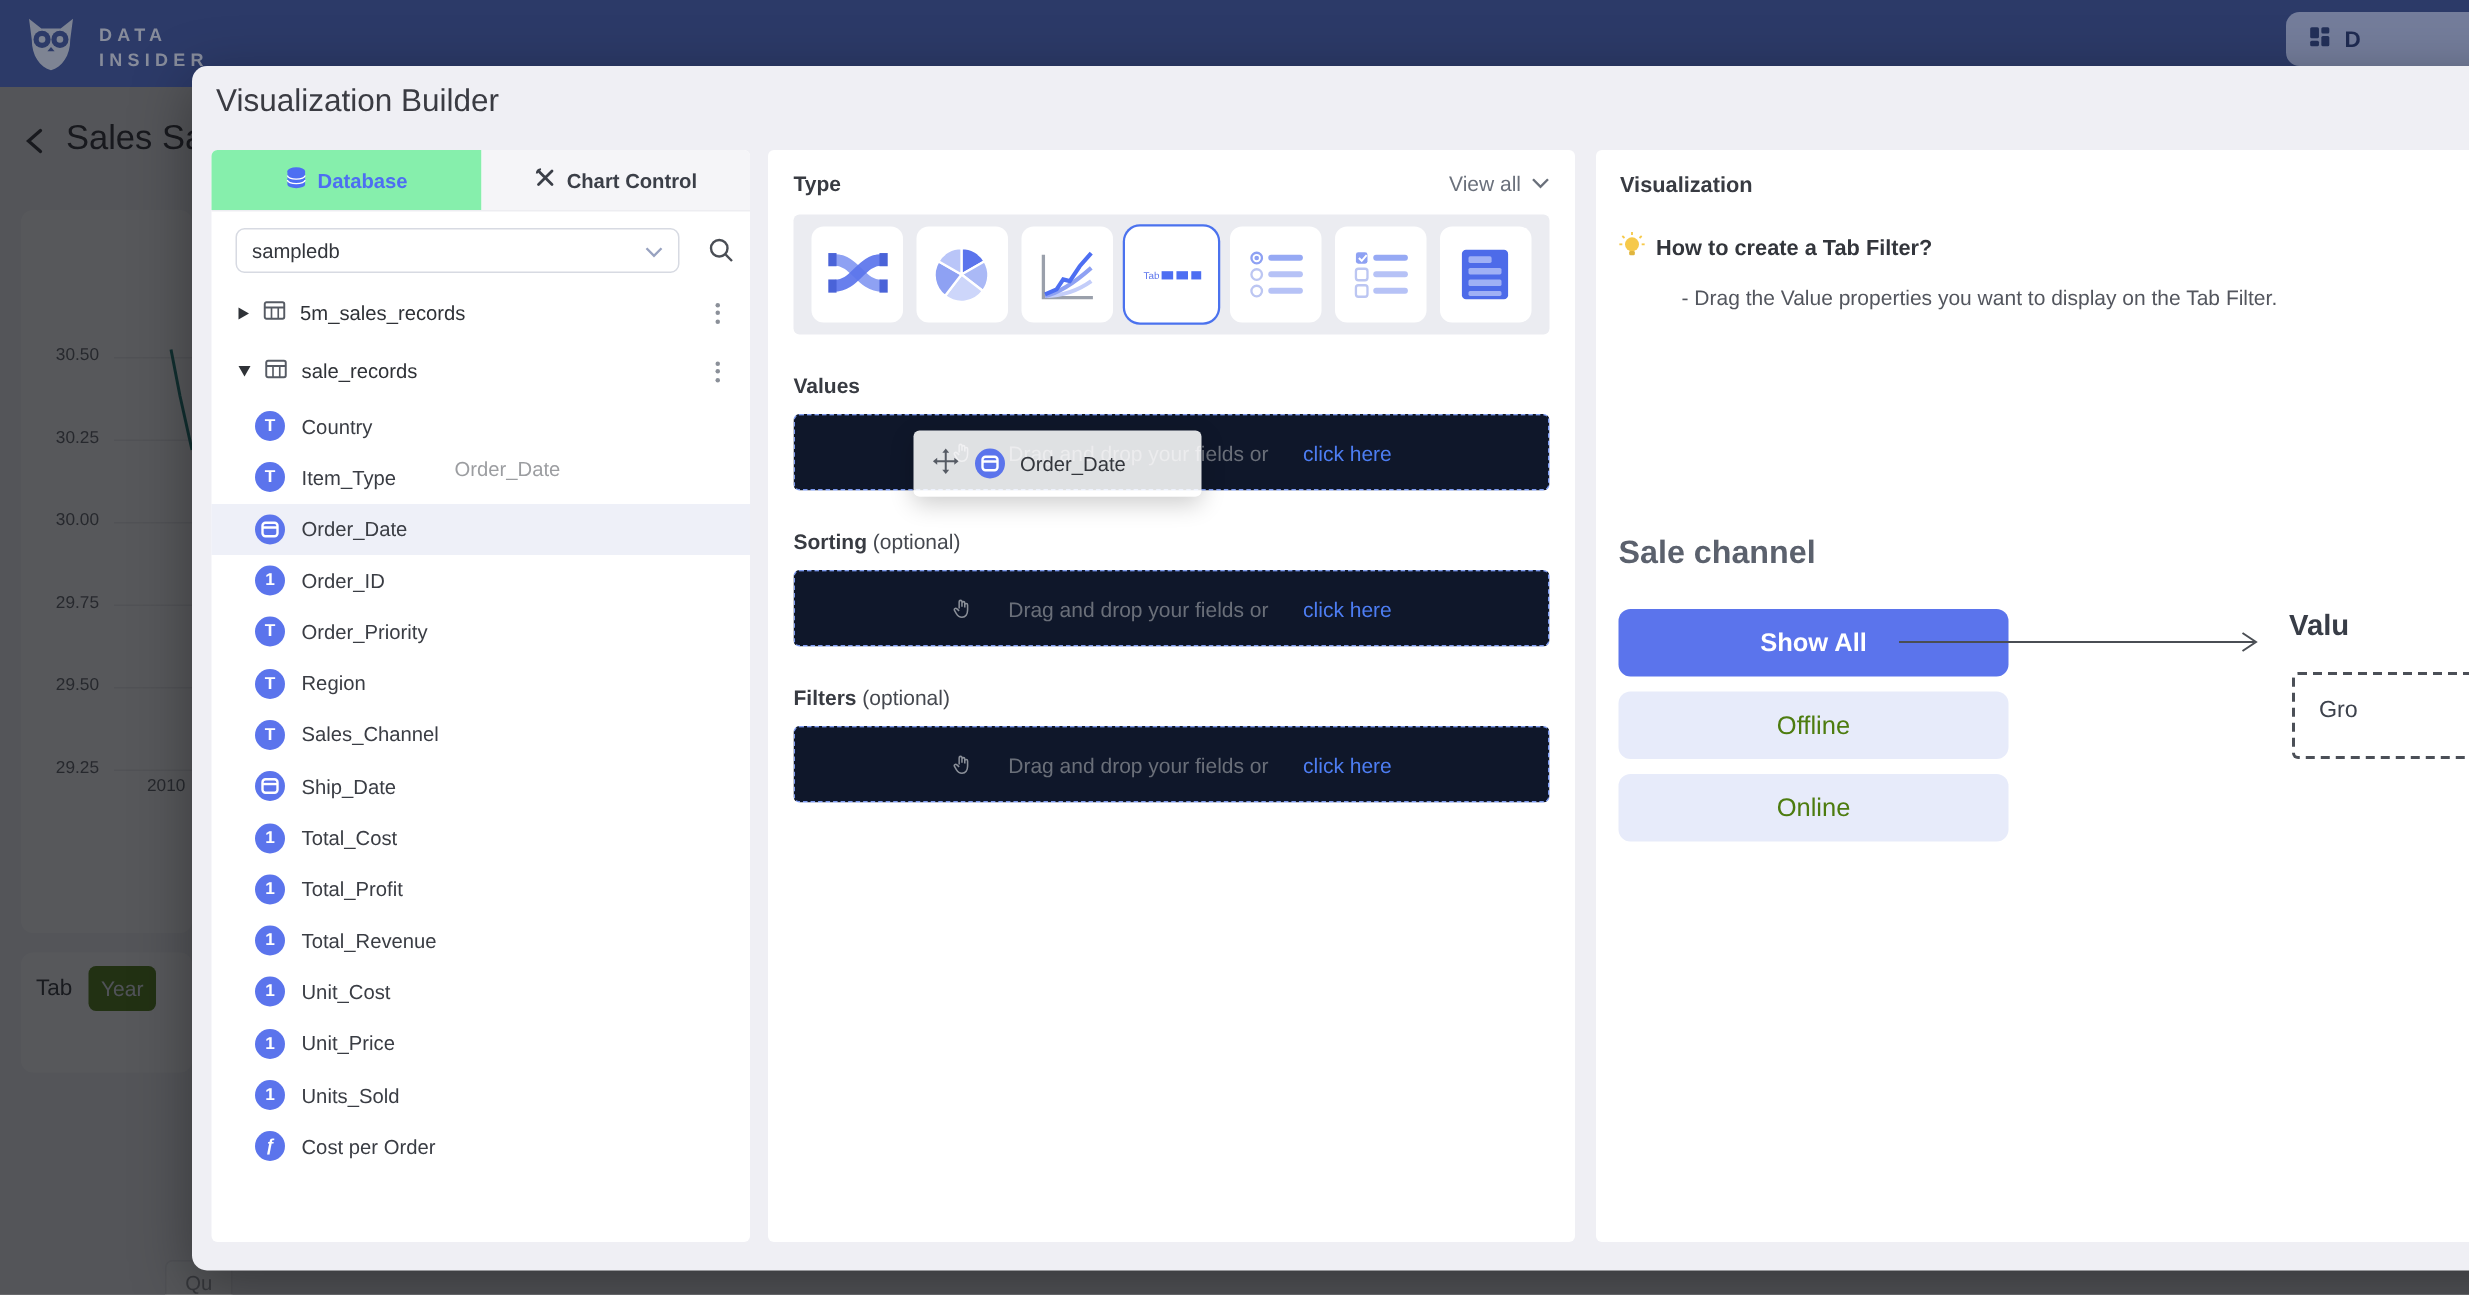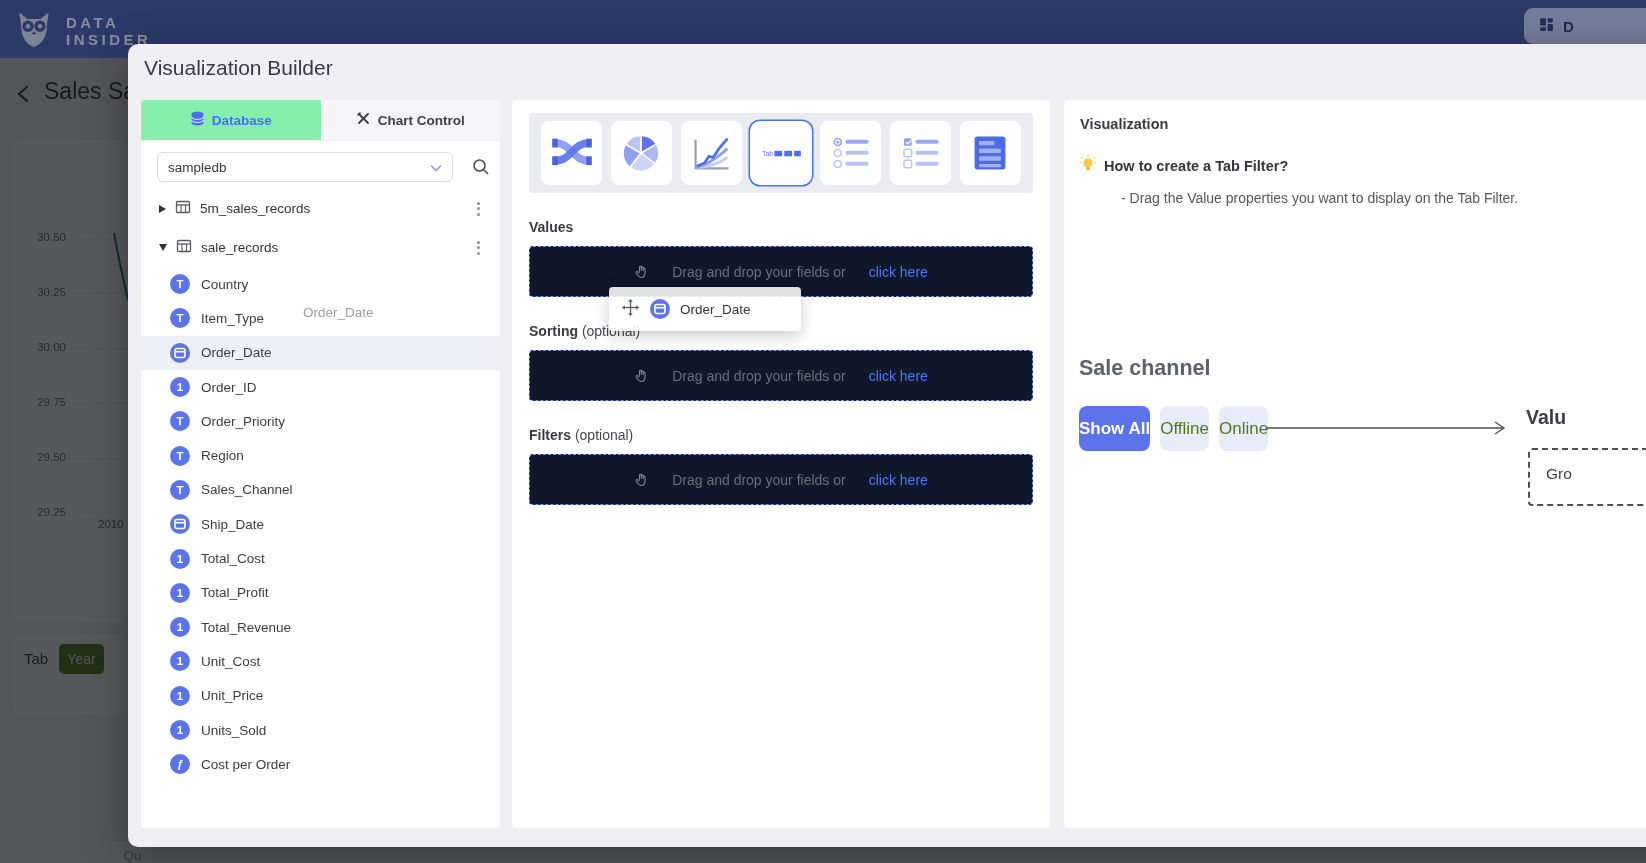--- a/index.html
+++ b/index.html
@@ -2,21 +2,21 @@
 <html><head>
 <meta charset="utf-8">
 <style>
   html,body{margin:0;padding:0;background:#0e0f12;}
   #stage{position:relative;width:1646px;height:863px;overflow:hidden;
          background:#f4f5f7;font-family:"Liberation Sans",sans-serif;
          -webkit-font-smoothing:antialiased;}
   
   .navbar{position:absolute;left:0;top:0;right:0;height:58px;background:#2c3a68;z-index:30;}
   .brand{position:absolute;left:12px;top:7px;display:flex;align-items:center;gap:10px;}
-  .brand-text{color:#878c9b;font-weight:bold;font-size:15px;line-height:17px;letter-spacing:3.5px;}
+  .brand-text{color:#878c9b;font-weight:bold;font-size:12px;line-height:17px;letter-spacing:3.5px;}
   .dash-btn{position:absolute;left:1524px;top:8px;width:150px;height:36px;border-radius:9px;
             background:rgba(255,255,255,.34);display:flex;align-items:center;gap:8px;
             padding-left:14px;box-sizing:border-box;color:#1f2b52;font-weight:bold;font-size:15px;}
   
   .bg-content{position:absolute;left:0;top:58px;right:0;bottom:0;z-index:1;}
   .bg-back{position:absolute;left:12px;top:24px;}
   .bg-title{position:absolute;left:44px;top:20px;font-size:23px;color:#2e2e32;white-space:nowrap;}
   .chart-card{position:absolute;left:14px;top:82px;width:114px;height:482px;background:#fff;border-radius:8px;}
   .ytick{position:absolute;left:0;width:52px;text-align:right;font-size:11.5px;color:#5d6066;}
   .ygrid{position:absolute;left:62px;right:0;height:1px;background:#ececee;}
@@ -71,21 +71,21 @@
   .zone .link{color:#4d7df2;}
   .chip{position:absolute;left:97px;top:187px;width:192px;height:44px;background:rgba(255,255,255,.87);
         border-radius:4px;box-shadow:0 5px 16px rgba(0,0,0,.2);display:flex;align-items:center;gap:10px;
         padding:0 12px;box-sizing:border-box;font-size:13.5px;color:#33363c;z-index:6;}
   
   .viz-title{position:absolute;left:16px;top:16px;font-weight:bold;font-size:14.5px;color:#383b42;}
   .tip-bulb{position:absolute;left:14px;top:54px;}
   .tip-title{position:absolute;left:40px;top:58px;font-weight:bold;font-size:14.5px;color:#33363c;}
   .tip-body{position:absolute;left:57px;top:90px;font-size:14px;color:#53565e;}
   .sale-title{position:absolute;left:15px;top:256px;font-size:21.5px;font-weight:bold;color:#5b616d;}
-  .opt-stack{position:absolute;left:15px;top:306px;width:260px;display:flex;gap:10px;}
+  .opt-stack{position:absolute;left:15px;top:306px;width:260px;display:flex;flex-direction:column;gap:10px;}
   .opt-btn{height:45px;border-radius:8px;display:flex;align-items:center;justify-content:center;
            font-size:17px;background:#e7ebfa;color:#4d7c0f;}
   .opt-btn.active{background:#5b74ec;color:#fff;font-weight:bold;}
   .ann-arrow{position:absolute;left:200px;top:318px;}
   .ann-value{position:absolute;left:462px;top:306px;font-size:19.5px;font-weight:bold;color:#383d47;white-space:nowrap;}
   .ann-box{position:absolute;left:464px;top:348px;width:195px;height:54px;border:2px dashed #4b4f57;border-radius:4px;}
   .ann-group{position:absolute;left:16px;top:15px;font-size:15.5px;color:#3d424c;white-space:nowrap;}
 </style>
 </head>
 <body>
@@ -300,20 +300,29 @@
           </div>
           <div class="field-row">
     <span class="ficon" style="font-style:italic">ƒ</span>
             <span>Cost per Order</span>
           </div>
         </div>
       <div class="ghost">Order_Date</div>
     </div>
 
     <div class="panel p-mid" style="position:absolute;">
+      <div class="type-row">
+        <span class="sec-label">Type</span>
+        <span class="view-all">
+          <span>View all</span>
+          <svg width="12" height="8" viewBox="0 0 12 8">
+              <path d="M1 1.5 L6 6.5 L11 1.5" fill="none" stroke="#6a707b" stroke-width="1.6"></path>
+            </svg>
+        </span>
+      </div>
       <div class="strip" id="type-strip">
           <div class="tile">
             <svg viewBox="0 0 40 40">
               <path d="M5 11 C19 11 21 27 35 27" fill="none" stroke="#8ea1f3" stroke-width="7"></path>
               <path d="M5 27 C19 27 21 11 35 11" fill="none" stroke="#5b74ec" stroke-width="7" opacity=".92"></path>
               <rect x="2" y="7" width="5" height="8" fill="#4a63d8"></rect>
               <rect x="2" y="23" width="5" height="8" fill="#4a63d8"></rect>
               <rect x="33" y="7" width="5" height="8" fill="#4a63d8"></rect>
               <rect x="33" y="23" width="5" height="8" fill="#4a63d8"></rect>
             </svg>

